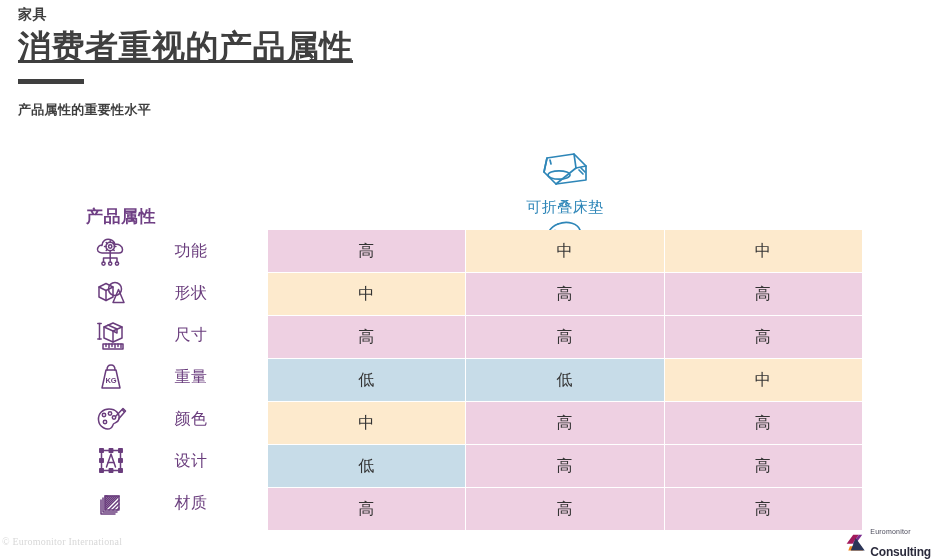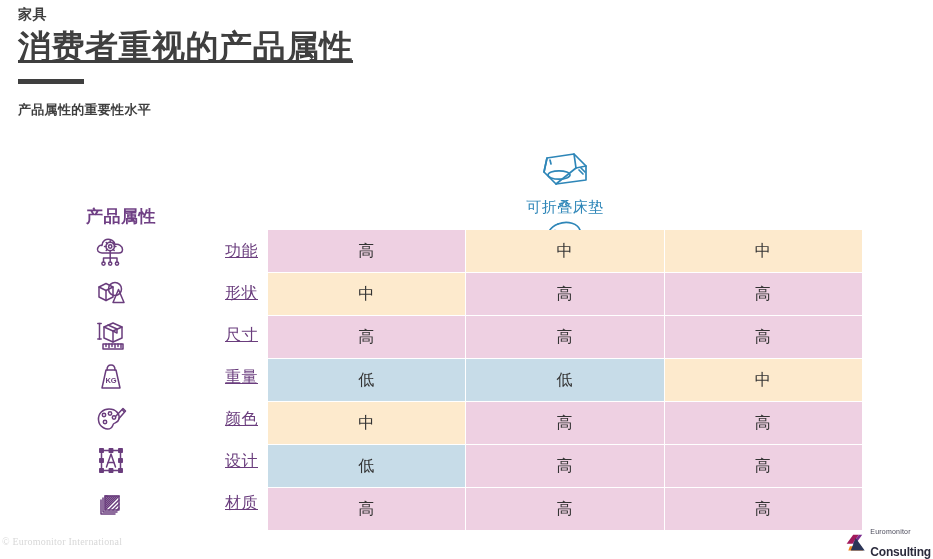--- a/index.html
+++ b/index.html
@@ -38,23 +38,22 @@
   }
 
   .rowlabels{position:absolute;left:80px;top:56px;width:188px;}
   .attrhead{
     font-size:17px;font-weight:bold;color:#6f3f84;
     letter-spacing:.5px;height:26px;line-height:26px;padding-left:6px;
   }
   .rlrow{height:42px;display:flex;align-items:center;}
   .rlrow .ri{width:62px;display:flex;align-items:center;justify-content:center;}
   .rlrow .rl{
-    flex:1;text-align:right;font-size:16px;color:#6a3d7d;letter-spacing:.5px;
-    padding-right:10px;
-    text-decoration:underline;
+    flex:1;text-align:center;font-size:16px;color:#6a3d7d;letter-spacing:.5px;
+    padding-right:28px;
   }
 
   .grid{position:absolute;left:268px;top:82px;width:594px;}
   .grow{display:flex;height:42px;}
   .cell{
     flex:1;display:flex;align-items:center;justify-content:center;
     font-size:16px;color:#333333;letter-spacing:1px;
     box-sizing:border-box;border-right:1px solid #ffffff;
   }
   .cell:last-child{border-right:none;}

